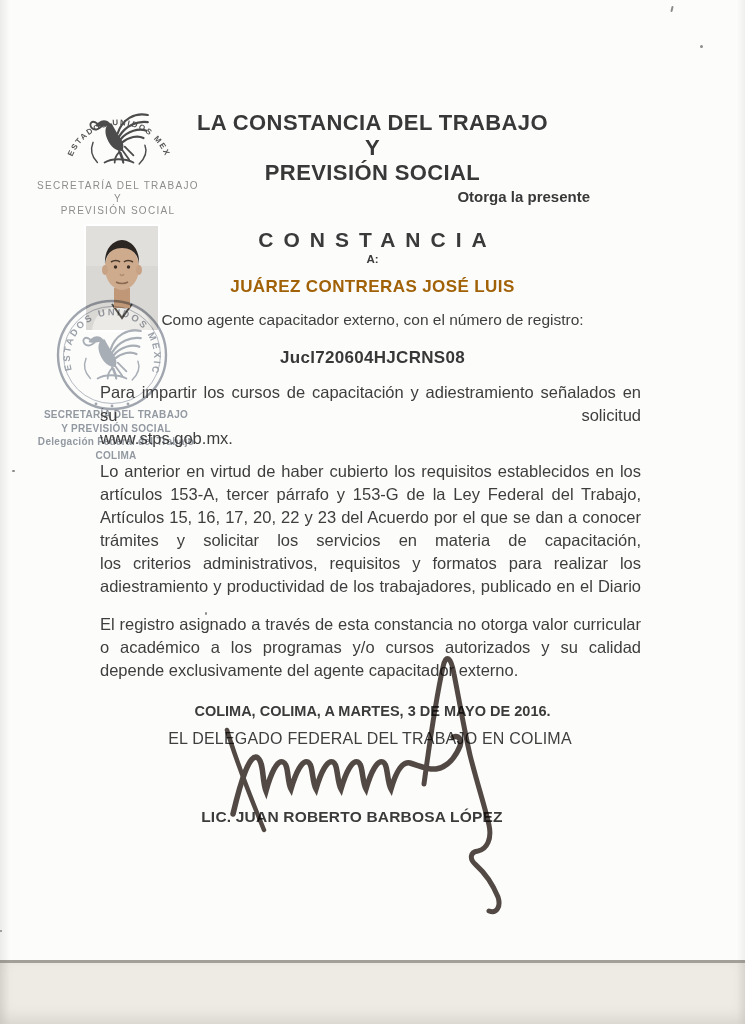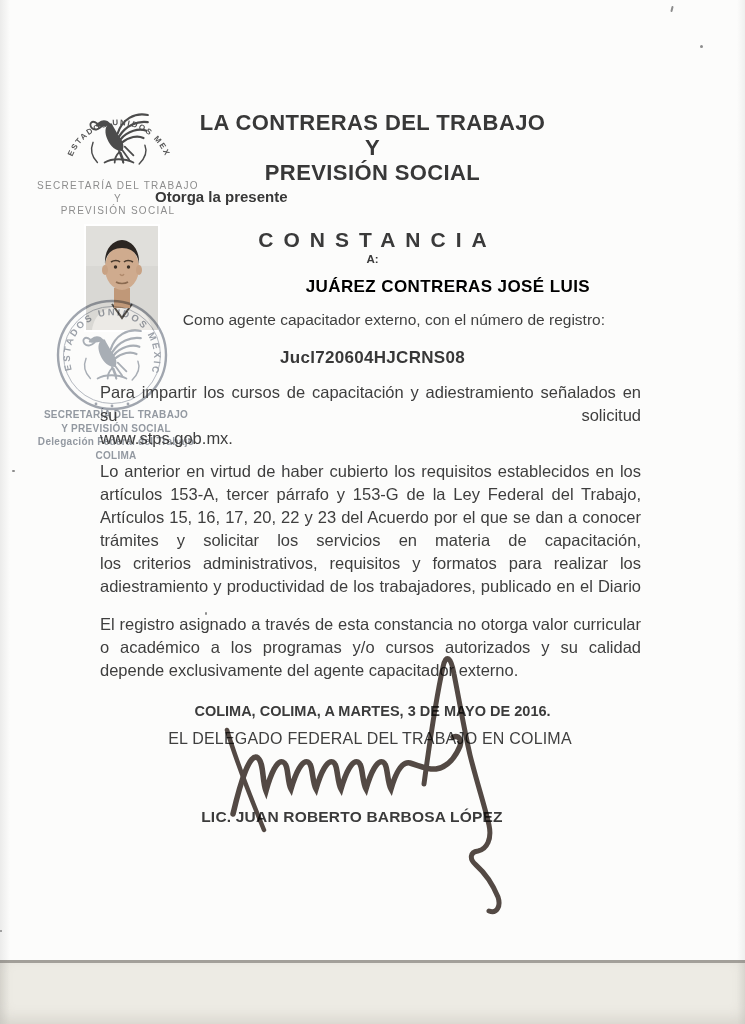--- a/index.html
+++ b/index.html
@@ -18,29 +18,29 @@
   
   .logo-svg{position:absolute;left:56px;top:84px;}
   .agency-lines{position:absolute;left:20px;top:180px;width:196px;color:#8d8d8d;
                 font-size:10px;line-height:12.5px;letter-spacing:1.3px;font-weight:400;}
   .agency-lines .jline{text-align:center;text-align-last:center;}
 
   
   .title-block{position:absolute;left:155px;top:110px;width:435px;color:#383838;}
   .title-lines .jline{text-align:center;text-align-last:center;font-size:22px;font-weight:bold;
                       line-height:25px;letter-spacing:.4px;}
-  .subtitle{text-align:left;font-size:15px;font-weight:bold;margin-top:3px;}
+  .subtitle{text-align:right;font-size:15px;font-weight:bold;margin-top:3px;}
 
   .heading{position:absolute;left:155px;top:228px;width:435px;text-align:center;
            font-size:21px;font-weight:bold;letter-spacing:10px;color:#3a3a3a;text-indent:10px;}
   .to-label{position:absolute;left:155px;top:253px;width:435px;text-align:center;
             font-size:11.5px;font-weight:bold;color:#3a3a3a;}
-  .recipient{position:absolute;left:155px;top:277px;width:435px;text-align:right;
-             font-size:17px;font-weight:bold;letter-spacing:.4px;color:#000000;}
-  .reg-intro{position:absolute;left:140px;top:311px;width:465px;text-align:right;
+  .recipient{position:absolute;left:155px;top:277px;width:435px;text-align:center;
+             font-size:17px;font-weight:bold;letter-spacing:.4px;color:#a16207;}
+  .reg-intro{position:absolute;left:140px;top:311px;width:465px;text-align:center;
              font-size:15.5px;color:#3f3f3f;}
   .reg-number{position:absolute;left:155px;top:348px;width:435px;text-align:center;
               font-size:17px;font-weight:bold;letter-spacing:.3px;color:#383838;}
 
   
   .para{position:absolute;left:100px;width:541px;font-size:16.5px;line-height:23px;color:#3e3e3e;z-index:3;}
   .para .jline{text-align:justify;text-align-last:justify;}
   .para .jline.lastline{text-align-last:left;}
   .p1{top:381px;} .p2{top:460px;} .p3{top:613px;}
   .b{font-weight:bold;}
@@ -142,21 +142,21 @@
   </svg>
   <div class="stamp-lines" style="color:#959ba4;">
       <div class="jline">SECRETARÍA DEL TRABAJO</div>
       <div class="jline">Y PREVISIÓN SOCIAL</div>
       <div class="jline">Delegación Federal del Trabajo</div>
       <div class="jline lastline">COLIMA</div>
     </div>
 
   <div class="title-block">
     <div class="title-lines">
-        <div class="jline">LA CONTRERAS DEL TRABAJO</div>
+        <div class="jline">LA CONSTANCIA DEL TRABAJO</div>
         <div class="jline">Y</div>
         <div class="jline lastline">PREVISIÓN SOCIAL</div>
       </div>
     <div class="subtitle">Otorga la presente</div>
   </div>
 
   <div class="heading">CONSTANCIA</div>
   <div class="to-label">A:</div>
   <div class="recipient">JUÁREZ CONTRERAS JOSÉ LUIS</div>
   <div class="reg-intro">Como agente capacitador externo, con el número de registro:</div>

